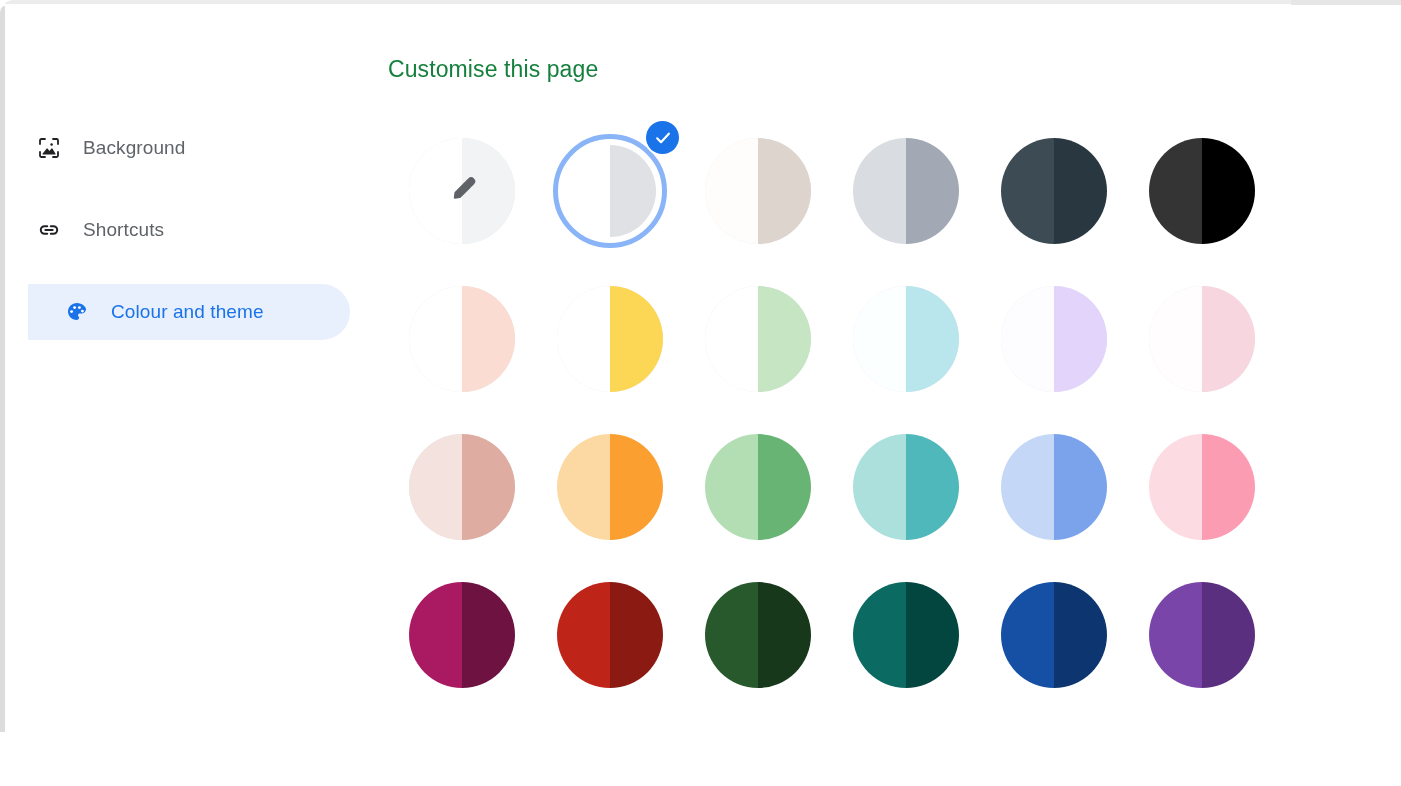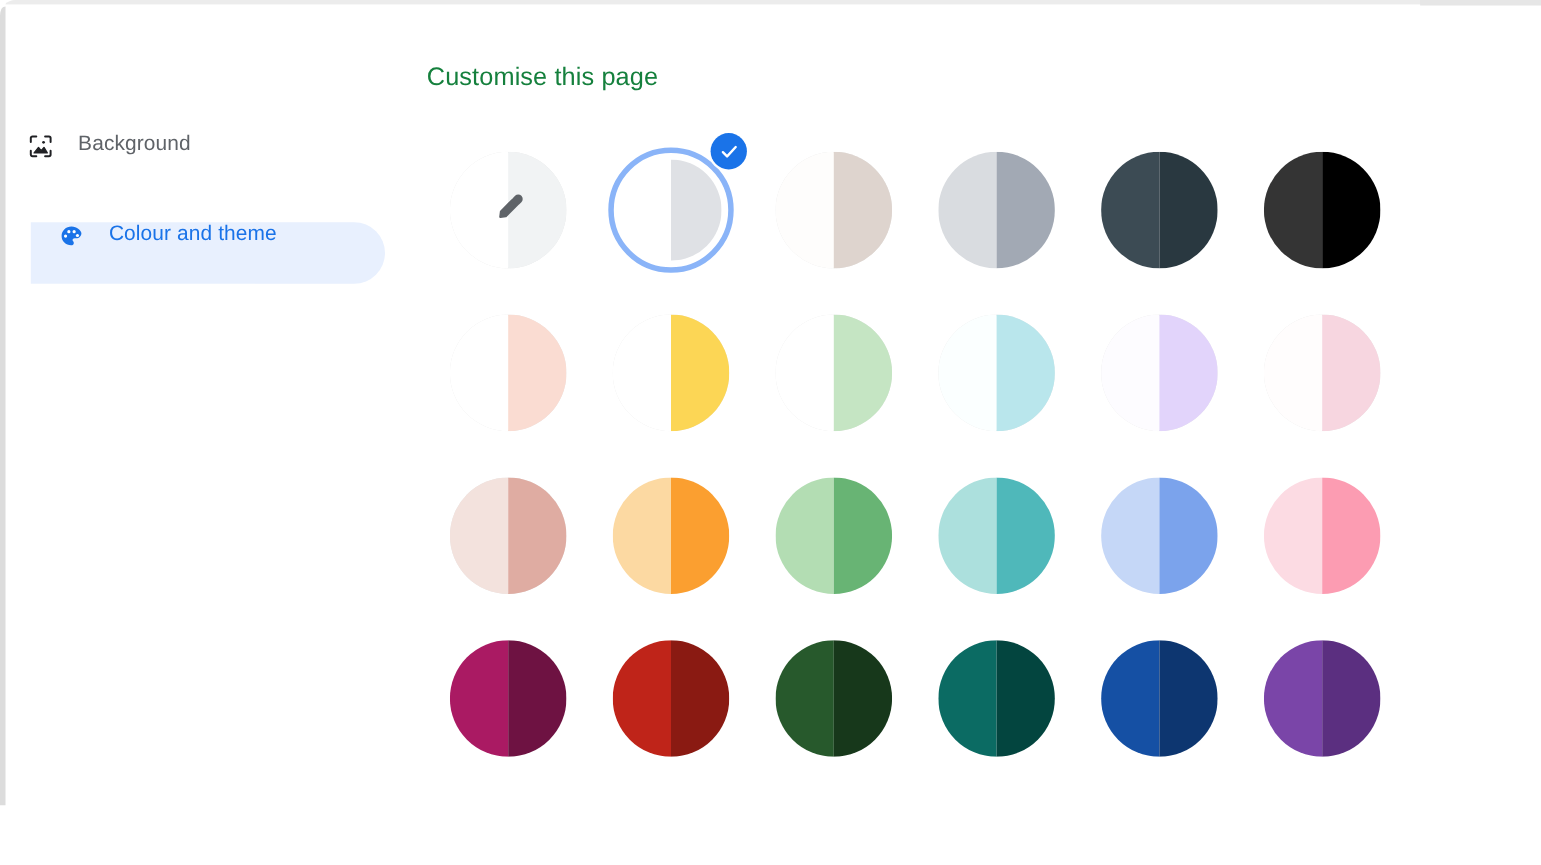--- a/index.html
+++ b/index.html
@@ -48,24 +48,24 @@
 
   
   #sidebar {
     position: absolute;
     left: 0; top: 120px;
     width: 340px;
   }
   .nav-item {
     position: relative;
     display: flex;
-    align-items: flex-start;
+    align-items: center;
     height: 56px;
     width: 322px;
-    padding-left: 24px;
+    padding-left: 36px;
     border-top-right-radius: 28px;
     border-bottom-right-radius: 28px;
     cursor: pointer;
     user-select: none;
   }
   .nav-item + .nav-item { margin-top: 26px; }
   .nav-item.active { background: #e8f0fe; margin-left: 28px; }
 
   .nav-icon {
     width: 26px;
@@ -191,20 +191,30 @@
             <path d="M3 8V4.5A1.5 1.5 0 0 1 4.5 3H8"></path>
             <path d="M16 3h3.5A1.5 1.5 0 0 1 21 4.5V8"></path>
             <path d="M21 16v3.5a1.5 1.5 0 0 1-1.5 1.5H16"></path>
             <path d="M8 21H4.5A1.5 1.5 0 0 1 3 19.5V16"></path>
             <path d="M6 18l4-5 2.5 3L15 13l3 5z" fill="#202124" stroke="#202124" stroke-width="1.2" stroke-linejoin="round"></path>
             <circle cx="14.6" cy="8.4" r="1.25" fill="#202124" stroke="none"></circle>
           </svg>
         </span>
         <span class="nav-label">Background</span>
       </div>
+      <div class="nav-item">
+        <span class="nav-icon">
+          <svg viewBox="0 0 24 24" width="24" height="24" fill="none" stroke="#202124" stroke-width="2" stroke-linecap="round">
+            <path d="M10.2 8.2H7.6a3.8 3.8 0 0 0 0 7.6h2.6"></path>
+            <path d="M13.8 8.2h2.6a3.8 3.8 0 0 1 0 7.6h-2.6"></path>
+            <path d="M8.4 12h7.2"></path>
+          </svg>
+        </span>
+        <span class="nav-label">Shortcuts</span>
+      </div>
       <div class="nav-item active">
         <span class="nav-icon">
           <svg viewBox="0 0 24 24" width="24" height="24">
             <path d="M12 3c-5 0-9 3.8-9 8.6 0 4.8 3.9 8.4 8.6 8.4 1.5 0 2.5-1 2.5-2.2 0-.6-.2-1-.6-1.4-.4-.4-.5-.8-.5-1.2 0-.9.8-1.6 1.8-1.6h1.6c2.6 0 4.6-2 4.6-4.6C21 7 17 3 12 3z" fill="#1a73e8"></path>
             <circle cx="6.6" cy="11.6" r="1.45" fill="#ffffff"></circle>
             <circle cx="9.6" cy="7.6" r="1.45" fill="#ffffff"></circle>
             <circle cx="14.4" cy="7.6" r="1.45" fill="#ffffff"></circle>
             <circle cx="17.4" cy="11.1" r="1.45" fill="#ffffff"></circle>
           </svg>
         </span>

